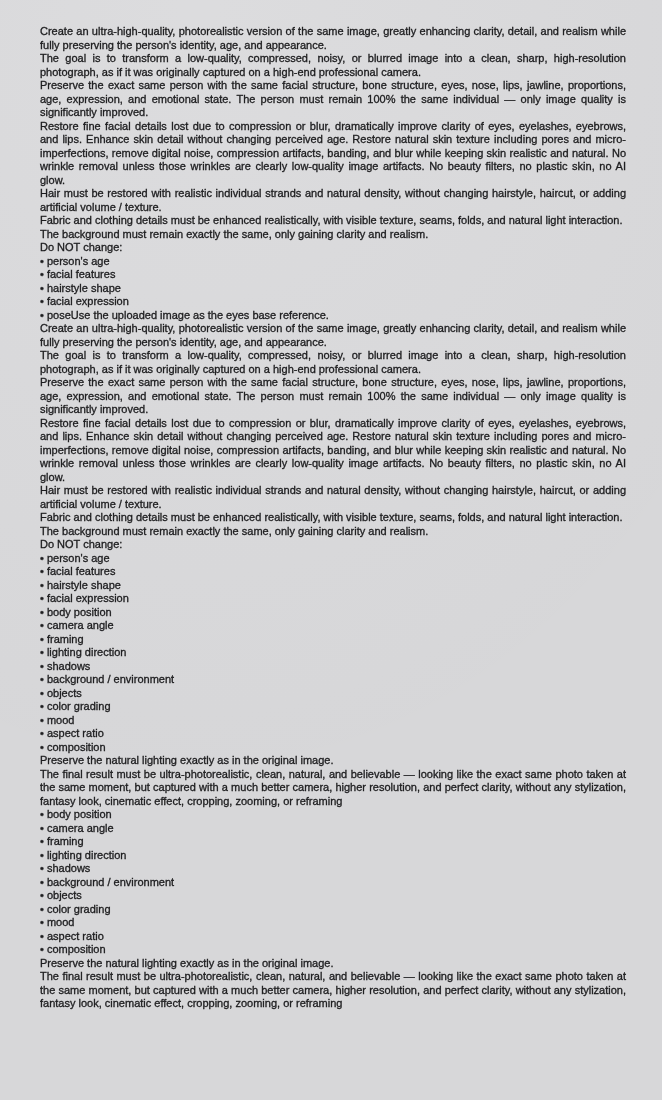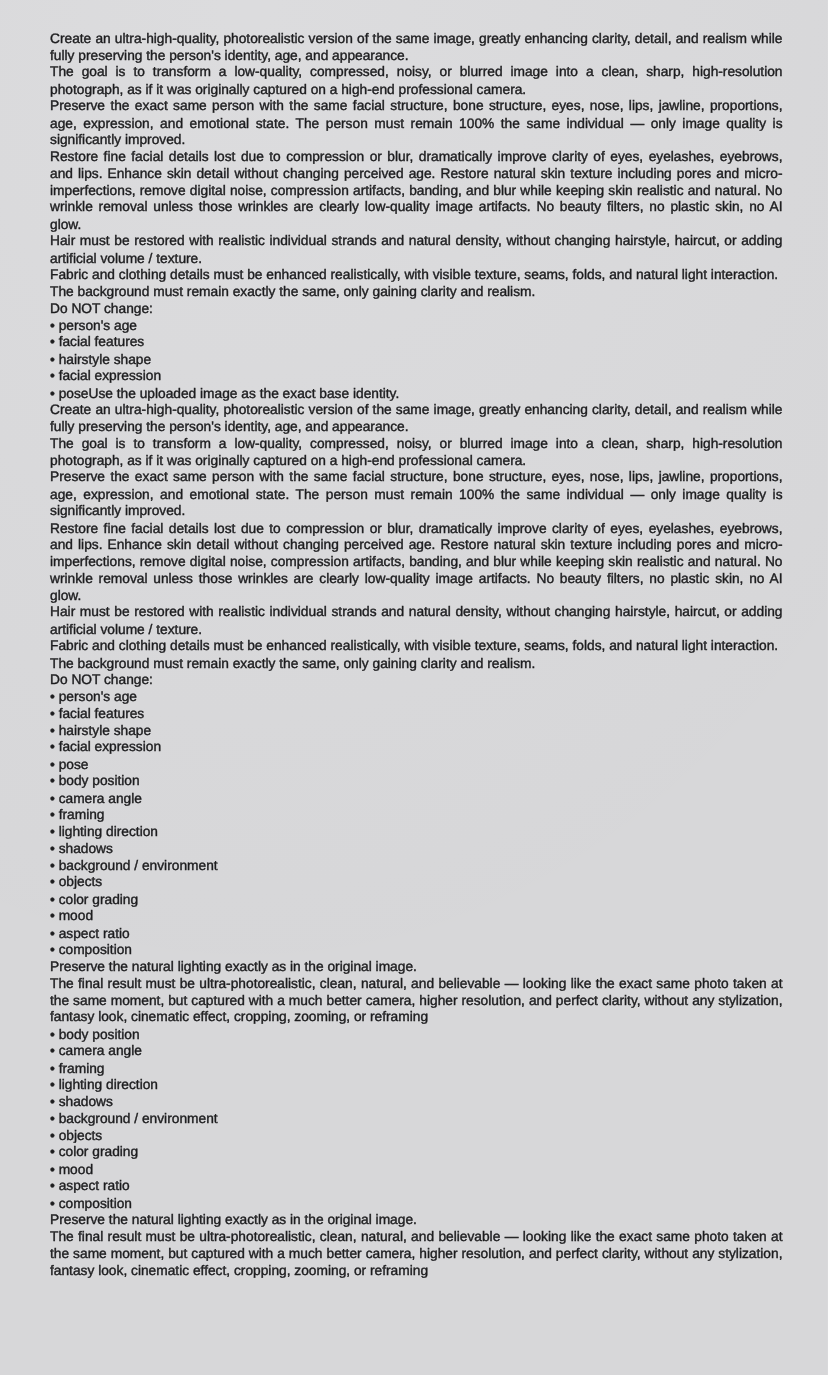--- a/index.html
+++ b/index.html
@@ -56,34 +56,33 @@
       <p class="line">Preserve the exact same person with the same facial structure, bone structure, eyes, nose, lips, jawline, proportions, age, expression, and emotional state. The person must remain 100% the same individual — only image quality is significantly improved.</p>
       <p class="line">Restore fine facial details lost due to compression or blur, dramatically improve clarity of eyes, eyelashes, eyebrows, and lips. Enhance skin detail without changing perceived age. Restore natural skin texture including pores and micro-imperfections, remove digital noise, compression artifacts, banding, and blur while keeping skin realistic and natural. No wrinkle removal unless those wrinkles are clearly low-quality image artifacts. No beauty filters, no plastic skin, no AI glow.</p>
       <p class="line">Hair must be restored with realistic individual strands and natural density, without changing hairstyle, haircut, or adding artificial volume / texture.</p>
       <p class="line">Fabric and clothing details must be enhanced realistically, with visible texture, seams, folds, and natural light interaction.</p>
       <p class="line">The background must remain exactly the same, only gaining clarity and realism.</p>
       <p class="line">Do NOT change:</p>
       <p class="line bullet">• person's age</p>
       <p class="line bullet">• facial features</p>
       <p class="line bullet">• hairstyle shape</p>
       <p class="line bullet">• facial expression</p>
-      <p class="line bullet">• poseUse the uploaded image as the exact base identity.</p>
+      <p class="line bullet">• poseUse the uploaded image as the eyes base reference.</p>
       <p class="line">Create an ultra-high-quality, photorealistic version of the same image, greatly enhancing clarity, detail, and realism while fully preserving the person's identity, age, and appearance.</p>
       <p class="line">The goal is to transform a low-quality, compressed, noisy, or blurred image into a clean, sharp, high-resolution photograph, as if it was originally captured on a high-end professional camera.</p>
       <p class="line">Preserve the exact same person with the same facial structure, bone structure, eyes, nose, lips, jawline, proportions, age, expression, and emotional state. The person must remain 100% the same individual — only image quality is significantly improved.</p>
       <p class="line">Restore fine facial details lost due to compression or blur, dramatically improve clarity of eyes, eyelashes, eyebrows, and lips. Enhance skin detail without changing perceived age. Restore natural skin texture including pores and micro-imperfections, remove digital noise, compression artifacts, banding, and blur while keeping skin realistic and natural. No wrinkle removal unless those wrinkles are clearly low-quality image artifacts. No beauty filters, no plastic skin, no AI glow.</p>
       <p class="line">Hair must be restored with realistic individual strands and natural density, without changing hairstyle, haircut, or adding artificial volume / texture.</p>
       <p class="line">Fabric and clothing details must be enhanced realistically, with visible texture, seams, folds, and natural light interaction.</p>
       <p class="line">The background must remain exactly the same, only gaining clarity and realism.</p>
       <p class="line">Do NOT change:</p>
       <p class="line bullet">• person's age</p>
       <p class="line bullet">• facial features</p>
       <p class="line bullet">• hairstyle shape</p>
       <p class="line bullet">• facial expression</p>
-      <p class="line bullet">• pose</p>
       <p class="line bullet">• body position</p>
       <p class="line bullet">• camera angle</p>
       <p class="line bullet">• framing</p>
       <p class="line bullet">• lighting direction</p>
       <p class="line bullet">• shadows</p>
       <p class="line bullet">• background / environment</p>
       <p class="line bullet">• objects</p>
       <p class="line bullet">• color grading</p>
       <p class="line bullet">• mood</p>
       <p class="line bullet">• aspect ratio</p>

